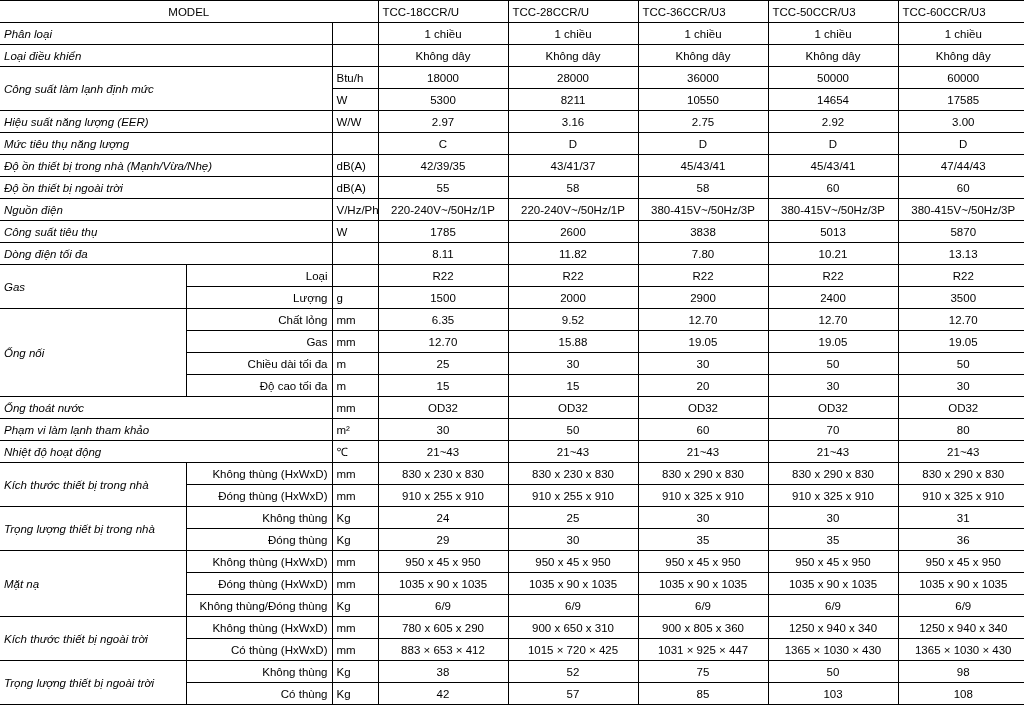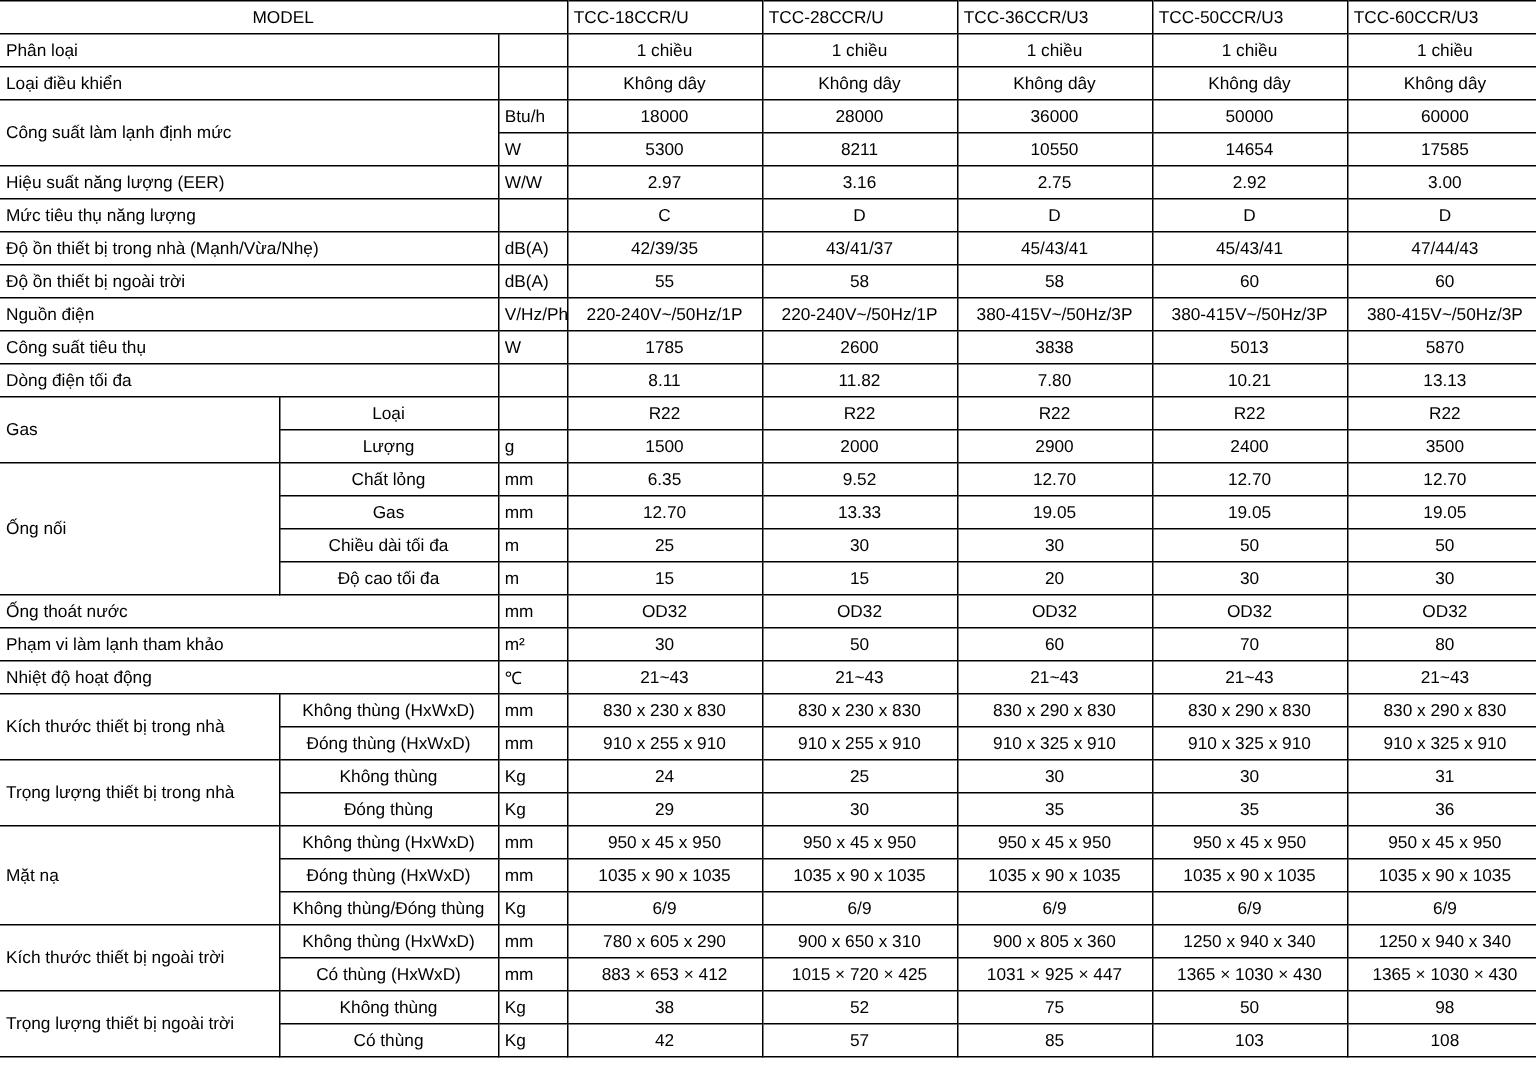--- a/index.html
+++ b/index.html
@@ -44,23 +44,24 @@
   .hdr-col {
     font-size: 13px;
     font-weight: bold;
     text-align: left;
     height: 32px;
     border-top: none !important;
   }
   .lbl {
     text-align: left;
     border-left: none !important;
+    font-style: italic;
   }
   .sub {
-    text-align: center;
+    text-align: right;
   }
   .unit {
     width: 54px;
   }
   .val {
     text-align: center;
   }
   .nobord-right { border-right: none !important; }
   col.c-label { width: 186px; }
   col.c-sub   { width: 146px; }
@@ -216,21 +217,21 @@
         <td class="val">6.35</td>
         <td class="val">9.52</td>
         <td class="val">12.70</td>
         <td class="val">12.70</td>
         <td class="val nobord-right">12.70</td>
       </tr>
       <tr>
         <td class="sub">Gas</td>
         <td class="unit">mm</td>
         <td class="val">12.70</td>
-        <td class="val">13.33</td>
+        <td class="val">15.88</td>
         <td class="val">19.05</td>
         <td class="val">19.05</td>
         <td class="val nobord-right">19.05</td>
       </tr>
       <tr>
         <td class="sub">Chiều dài tối đa</td>
         <td class="unit">m</td>
         <td class="val">25</td>
         <td class="val">30</td>
         <td class="val">30</td>

